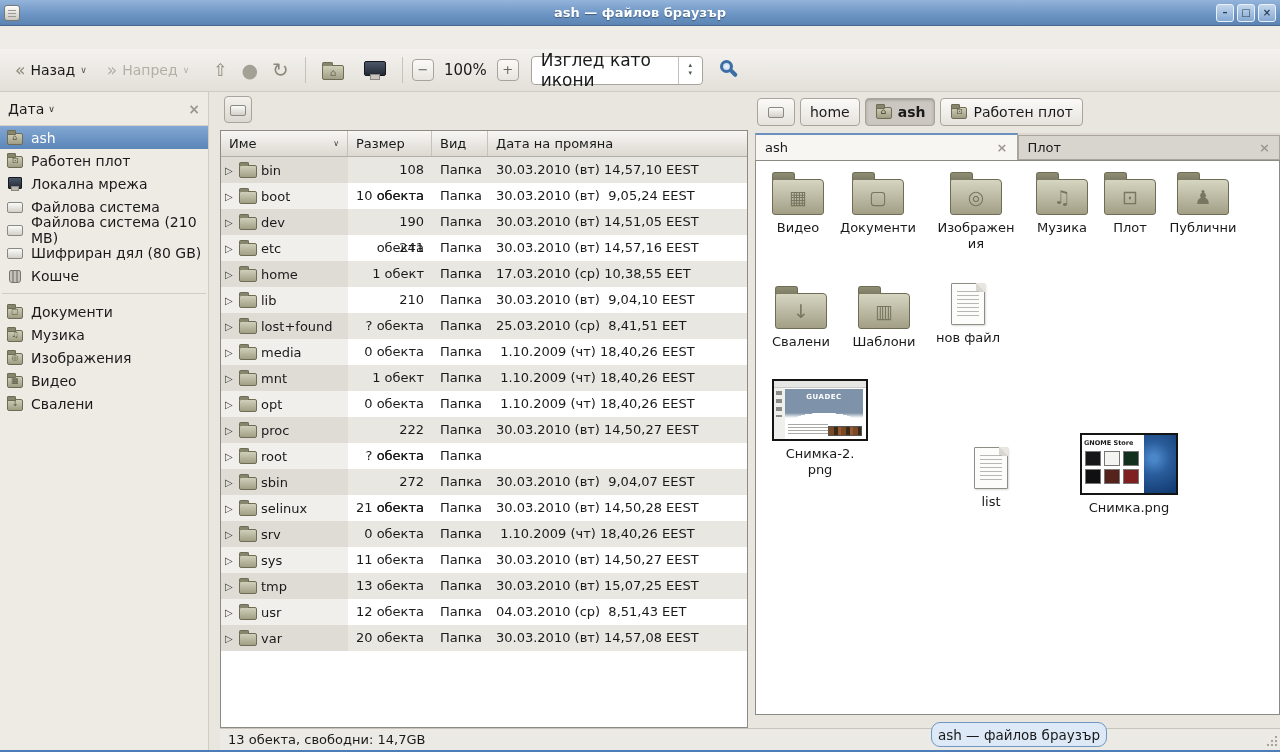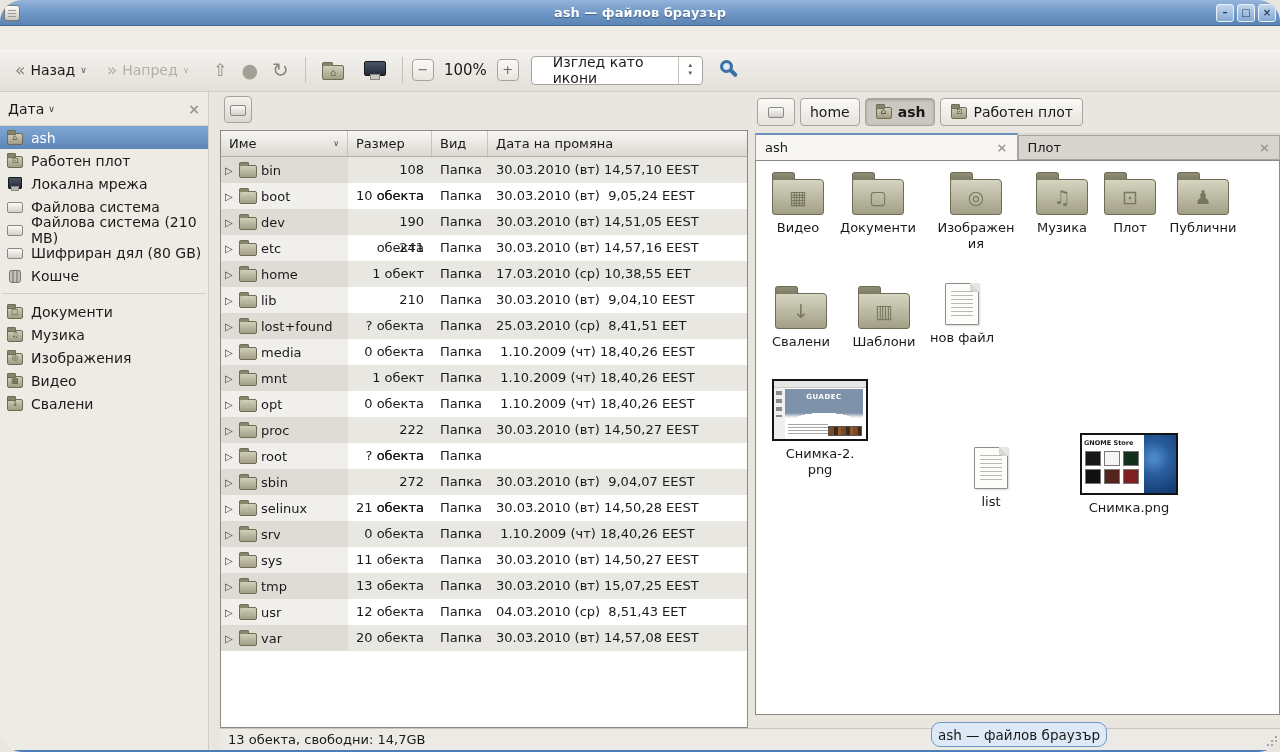--- a/index.html
+++ b/index.html
@@ -1,18 +1,18 @@
 <!DOCTYPE html>
 <html><head>
 <meta charset="utf-8">
 <style>
   * { margin:0; padding:0; box-sizing:border-box; }
   html,body { width:1280px; height:752px; overflow:hidden; }
   body { font-family:"DejaVu Sans", sans-serif; font-size:13px; color:#1a1a1a; background:#e9e6e0; }
-  .window { position:relative; width:1280px; height:752px; background:#e9e6e0; overflow:hidden;border-radius:22px; }
+  .window { position:relative; width:1280px; height:752px; background:#e9e6e0; overflow:hidden; }
 
   
   .titlebar { position:absolute; left:0; top:0; width:1280px; height:26px;
     background:linear-gradient(#93b3da,#6e96c5 55%,#5b84b4); border-bottom:1px solid #47688f;
     display:flex; align-items:center; padding:0 4px; }
   .titlebar-icon { width:16px; height:16px; border-radius:3px; border:1px solid #7a7a74;
     background:linear-gradient(#fdfdfc,#c9c7c0); position:relative; }
   .titlebar-icon::after { content:""; position:absolute; left:3px; right:3px; top:4px; height:8px;
     background:repeating-linear-gradient(#9a9890 0 1px, transparent 1px 3px); }
   .title-text { position:absolute; left:0; right:0; text-align:center; color:#fff; font-weight:bold;
@@ -45,21 +45,21 @@
     color:#6e6c55; font-size:10px; }
   .computer-icon { width:22px; height:15px; background:linear-gradient(#4a5668,#232a35); border:1px solid #15181d;
     border-radius:2px; position:relative; margin-top:-4px; }
   .computer-icon::after { content:""; position:absolute; left:5px; right:5px; bottom:-5px; height:4px;
     background:#c9c7c0; border:1px solid #8a8880; }
   .zoom-btn { width:22px; height:22px; border:1px solid #a8a49c; border-radius:4px; background:linear-gradient(#fbfaf8,#e8e5df);
     color:#6a675f; text-align:center; line-height:20px; font-size:13px; }
   .zoom-level { padding:0 10px; font-size:15px; }
   .view-combo { margin-left:12px; width:172px; height:29px; border:1px solid #a8a49c; border-radius:4px;
     background:#fff; display:flex; align-items:center; }
-  .view-combo .vc-text { flex:1; padding:0 9px; font-size:14px;margin-left:12px; }
+  .view-combo .vc-text { flex:1; padding:0 9px; font-size:17px; }
   .vc-spin { width:24px; height:100%; border-left:1px solid #c4c0b8; display:flex; flex-direction:column;
     align-items:center; justify-content:center; font-size:7px; color:#555; line-height:1.1; }
   .search-btn { margin-left:14px; width:26px; height:26px; position:relative; }
   .lens { position:absolute; left:3px; top:3px; width:13px; height:13px; border:3px solid #3a6ea5;
     border-radius:50%; background:radial-gradient(#eef4fb,#bcd2ea); }
   .lens::after { content:""; position:absolute; width:9px; height:4px; background:#3a6ea5; border-radius:2px;
     transform:rotate(45deg); right:-8px; bottom:-5px; }
 
   
   .sidebar { position:absolute; left:0; top:92px; width:208px; height:658px; background:#eeebe5; }
@@ -654,21 +654,21 @@
           <span class="emblem48">↓</span>
         </div>
       <div class="iv-label">Свалени</div>
     </div>
     <div class="iv-item" style="left:86px;top:122px;">
       <div class="bigfolder">
           <span class="emblem48">▥</span>
         </div>
       <div class="iv-label">Шаблони</div>
     </div>
-    <div class="iv-item" style="left:164px;top:118px;">
+    <div class="iv-item" style="left:170px;top:118px;">
       <div class="textfile"></div>
       <div class="iv-label">нов файл</div>
     </div>
 
     <div class="iv-item" style="left:22px;top:218px;">
       <div class="thumb t-guadec">
         <div class="tg-top"></div>
           <div class="tg-left"></div>
         <div class="tg-banner">
             <span class="tg-text">GUADEC</span>

